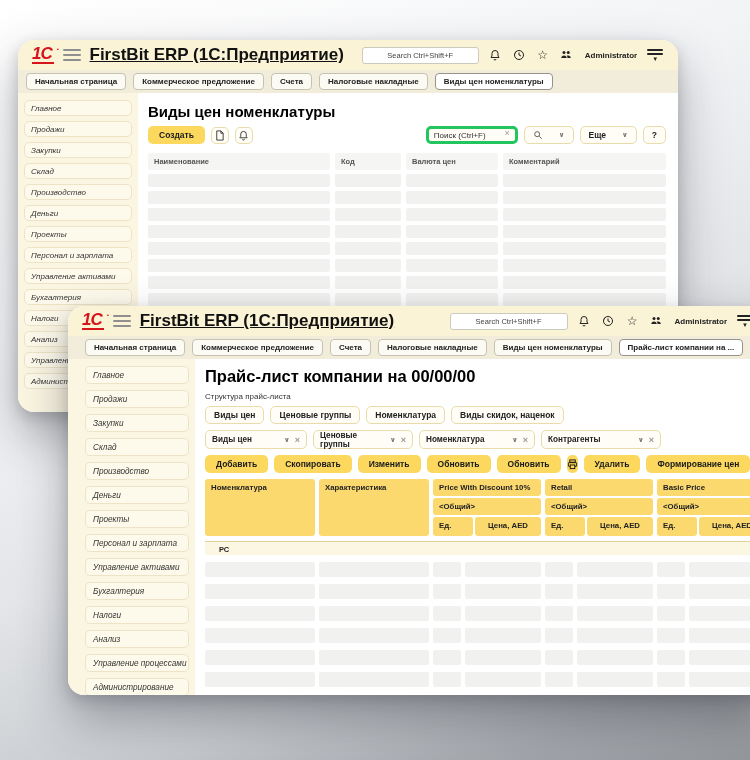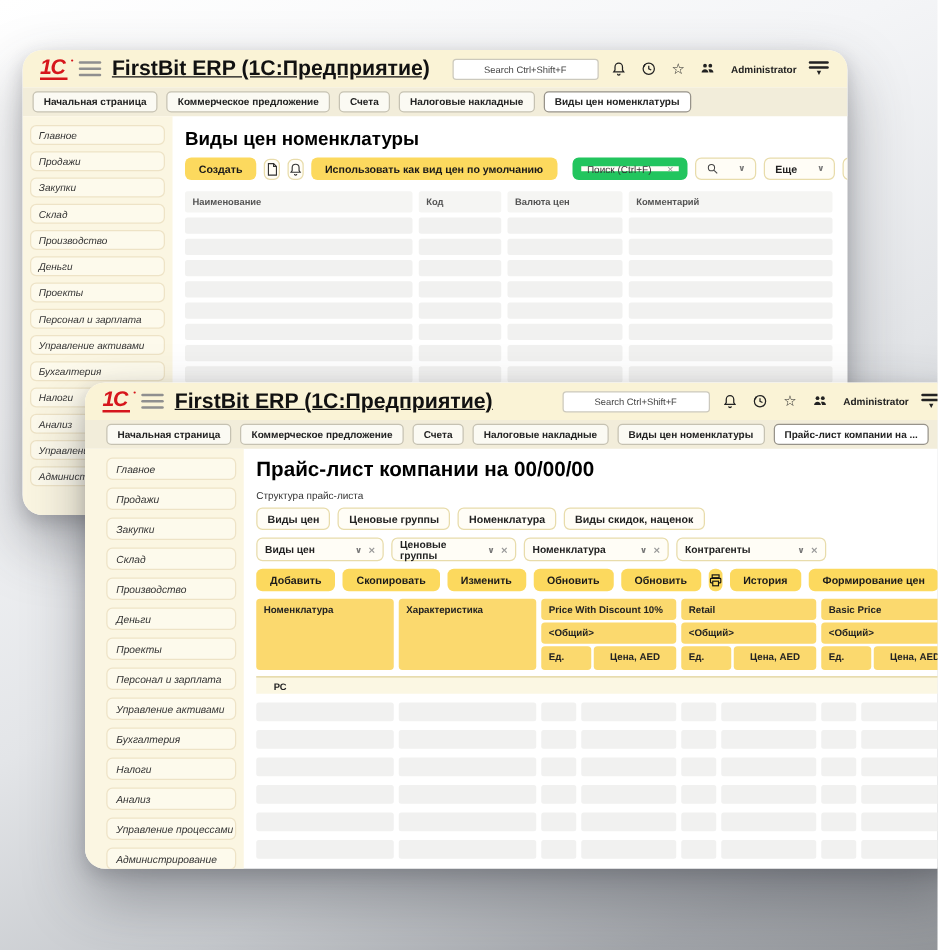--- a/index.html
+++ b/index.html
@@ -58,22 +58,22 @@
   .row { display:flex; align-items:center; gap:6px; margin-bottom:6px; }
   .ybtn { background:#fcd95e; border:none; border-radius:5px; padding:4px 11px; font-size:8.5px; font-weight:700;
           color:#1a1a1a; white-space:nowrap; cursor:pointer; font-family:inherit; }
   .wbtn { background:#fffdf6; border:1px solid #e8dcab; border-radius:5px; padding:3px 8px; font-size:8.5px;
           font-weight:700; color:#222; white-space:nowrap; cursor:pointer; font-family:inherit;
           display:inline-flex; align-items:center; gap:16px; }
   .iconbtn { width:18px; height:17px; padding:0; justify-content:center; }
   .iconbtn svg { width:11px; height:11px; }
   .ybtn.iconbtn { display:inline-flex; align-items:center; width:22px; height:18px; }
   .chev { font-size:7px; color:#777; } .xmark { font-size:9px; color:#999; line-height:8px; cursor:pointer; }
-  .searchbox { width:92px; height:18px; background:#fffdf6; border:7px solid #22c55e; border-radius:5px;
-               display:flex; align-items:center; padding:0 5px; gap:4px; }
+  .searchbox { width:92px; height:18px; background:#fffdf6; border:3px solid #22c55e; border-radius:5px;
+               display:flex; padding:0 5px; gap:4px; }
   .searchbox input { border:none; background:transparent; flex:1; width:60px; font-size:8px; color:#333; font-family:inherit; }
   .searchbox input::placeholder { color:#333; }
 
   
   .btable { margin-top:9px; padding-right:12px; }
   .bhead, .brow { display:flex; gap:5px; margin-bottom:4px; }
   .bhead > div { background:#f5f5f3; color:#555; font-size:7.5px; font-weight:700; padding:4px 6px; border-radius:2px; cursor:pointer; }
   .brow > div { background:#f1f1f0; height:13px; border-radius:2px; }
   .c-name{ width:182px; } .c-code{ width:66px; } .c-curr{ width:92px; } .c-comm{ flex:1; }
 
@@ -178,21 +178,20 @@
               <path d="M6 2h9l5 5v15H6z" fill="none" stroke="#333" stroke-width="2"></path>
               <path d="M15 2v5h5" fill="none" stroke="#333" stroke-width="2"></path>
             </svg>
         </span>
         <span class="wbtn iconbtn">
           <svg viewBox="0 0 24 24">
               <path d="M12 3a6 6 0 0 0-6 6v5l-2 3h16l-2-3V9a6 6 0 0 0-6-6z" fill="none" stroke="#333" stroke-width="2"></path>
               <path d="M10 20a2 2 0 0 0 4 0" fill="none" stroke="#333" stroke-width="2"></path>
             </svg>
         </span>
-        <button class="ybtn">Использовать как вид цен по умолчанию</button>
         <span class="tspacer"></span>
         <span class="searchbox">
           <input placeholder="Поиск (Ctrl+F)" style="">
           <span class="xmark">×</span>
         </span>
         <span class="wbtn">
           <svg width="10" height="10" viewBox="0 0 24 24">
               <circle cx="10" cy="10" r="6" fill="none" stroke="#444" stroke-width="2"></circle>
               <path d="M15 15l6 6" stroke="#444" stroke-width="2"></path>
             </svg>
@@ -374,21 +373,21 @@
         <button class="ybtn">Изменить</button>
         <button class="ybtn">Обновить</button>
         <button class="ybtn">Обновить</button>
         <span class="ybtn iconbtn">
           <svg viewBox="0 0 24 24">
               <rect x="6" y="2" width="12" height="5" fill="none" stroke="#111" stroke-width="2"></rect>
               <rect x="3" y="8" width="18" height="8" rx="1" fill="none" stroke="#111" stroke-width="2"></rect>
               <rect x="7" y="13" width="10" height="8" fill="#fcd95e" stroke="#111" stroke-width="2"></rect>
             </svg>
         </span>
-        <button class="ybtn">История</button>
+        <button class="ybtn">Удалить</button>
         <button class="ybtn">Формирование цен</button>
         <button class="ybtn">Отображать заголовки</button>
       </div>
       <div class="ptable">
         <div class="phead">
           <div class="pcell tallcell">Номенклатура</div>
           <div class="pcell tallcell">Характеристика</div>
           <div class="pgroup">
             <div class="pcell g1">Price With Discount 10%</div>
             <div class="pcell g2">&lt;Общий&gt;</div>

